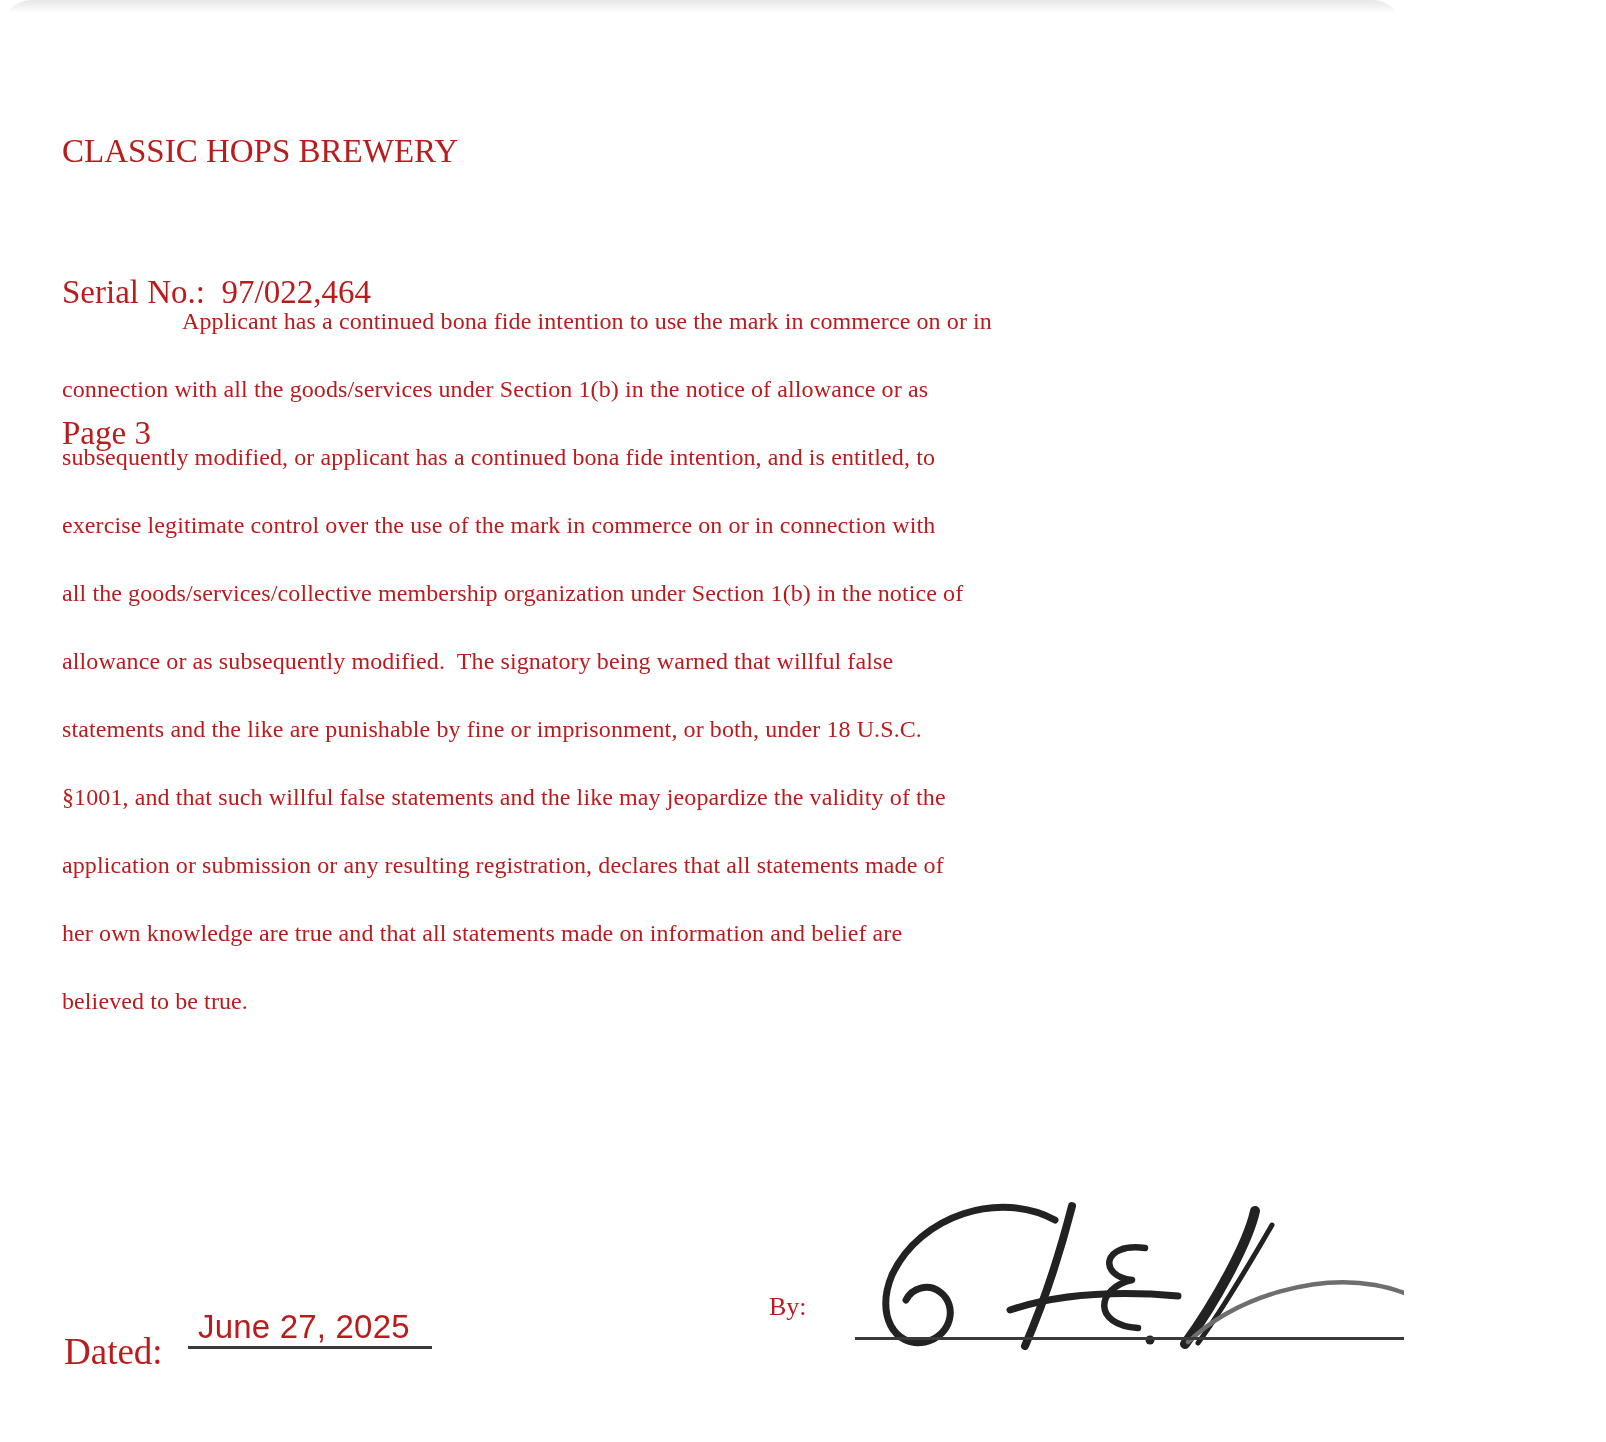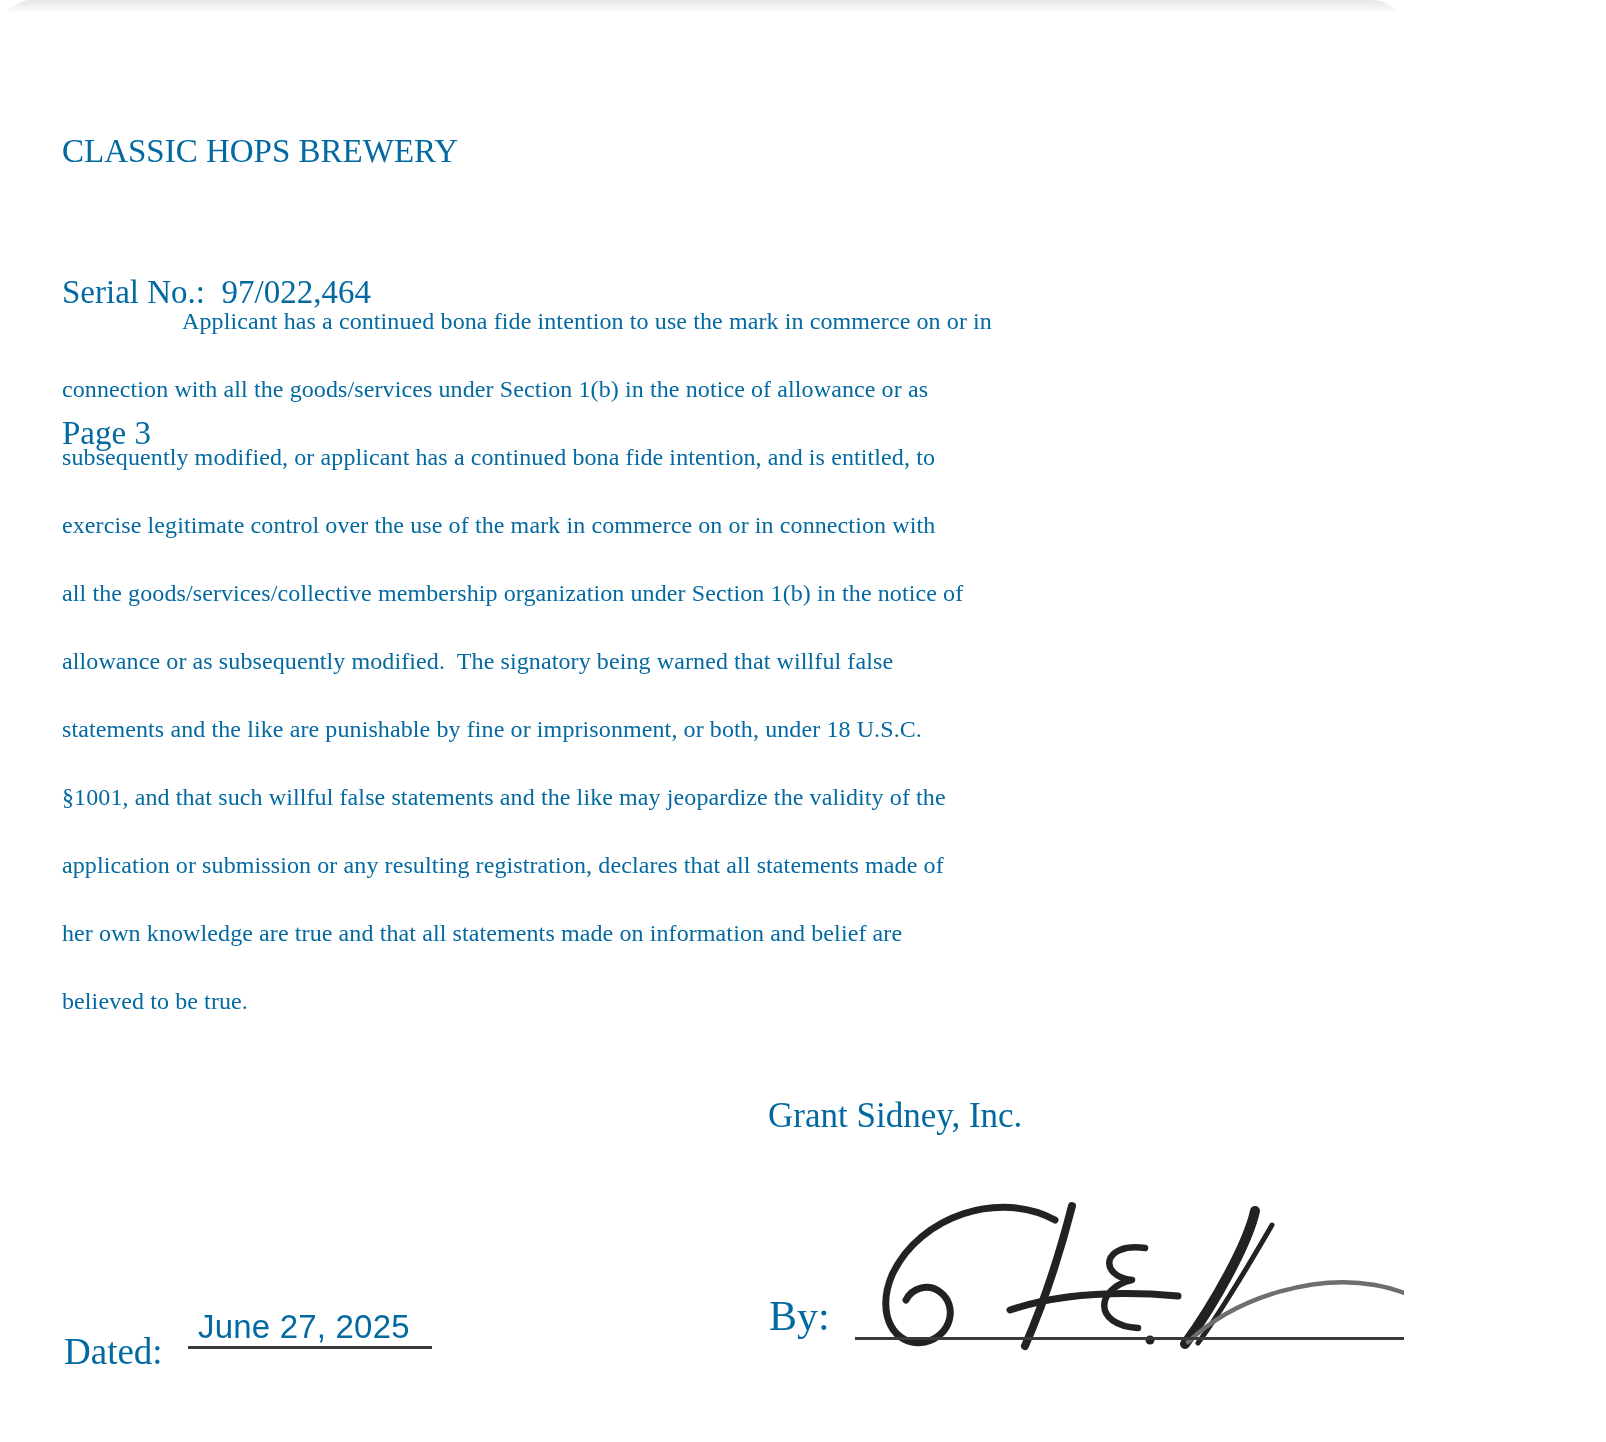--- a/index.html
+++ b/index.html
@@ -7,21 +7,21 @@
     padding: 0;
     background: #ffffff;
   }
   .page {
     position: relative;
     width: 1404px;
     height: 1442px;
     background: #ffffff;
     overflow: hidden;
     font-family: "Liberation Serif", "DejaVu Serif", serif;
-    color: #0369a1;
+    color: #b91c1c;
     border-radius: 32px;
   }
   .scan-edge {
     position: absolute;
     top: 0; left: 0; right: 0;
     height: 12px;
     background: linear-gradient(#e6e6e6, #fdfdfd);
   }
   .header {
     position: absolute;
@@ -45,21 +45,21 @@
   .company-line {
     position: absolute;
     left: 768px;
     top: 1096px;
     font-size: 35px;
   }
   .by-label {
     position: absolute;
     left: 769px;
     top: 1292px;
-    font-size: 42px;
+    font-size: 26px;
   }
   .sig-underline {
     position: absolute;
     left: 855px;
     top: 1309px;
     width: 637px;
     height: 28px;
     border-bottom: 3px solid #3a3a3a;
   }
   .signer-line {
@@ -118,21 +118,20 @@
 subsequently modified, or applicant has a continued bona fide intention, and is entitled, to
 exercise legitimate control over the use of the mark in commerce on or in connection with
 all the goods/services/collective membership organization under Section 1(b) in the notice of
 allowance or as subsequently modified.  The signatory being warned that willful false
 statements and the like are punishable by fine or imprisonment, or both, under 18 U.S.C.
 §1001, and that such willful false statements and the like may jeopardize the validity of the
 application or submission or any resulting registration, declares that all statements made of
 her own knowledge are true and that all statements made on information and belief are
 believed to be true.</div>
 
-  <div class="company-line">Grant Sidney, Inc.</div>
 
   <svg class="signature-svg" viewBox="0 0 700 195" fill="none" stroke-linecap="round" stroke-linejoin="round">
 
     <path d="M 255,57 C 200,27 120,52 92,112 C 75,152 95,185 125,179 C 152,173 158,142 140,129 C 128,120 112,125 106,137" stroke="#222222" stroke-width="7"></path>
 
     <path d="M 272,43 C 262,82 245,137 225,183" stroke="#222222" stroke-width="8"></path>
 
     <path d="M 210,147 C 255,132 310,127 378,133" stroke="#222222" stroke-width="7"></path>
 
     <path d="M 345,85 C 302,79 298,113 332,117 C 296,125 292,162 338,165" stroke="#222222" stroke-width="6.5"></path>

